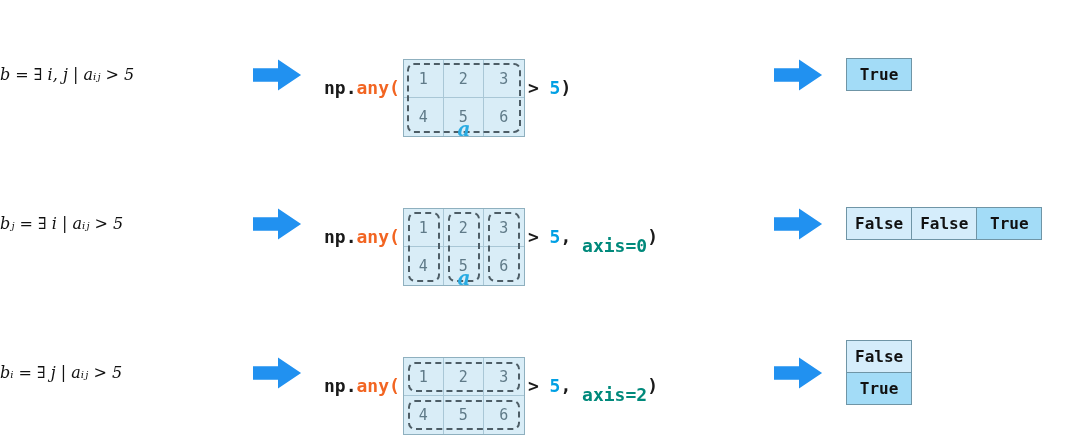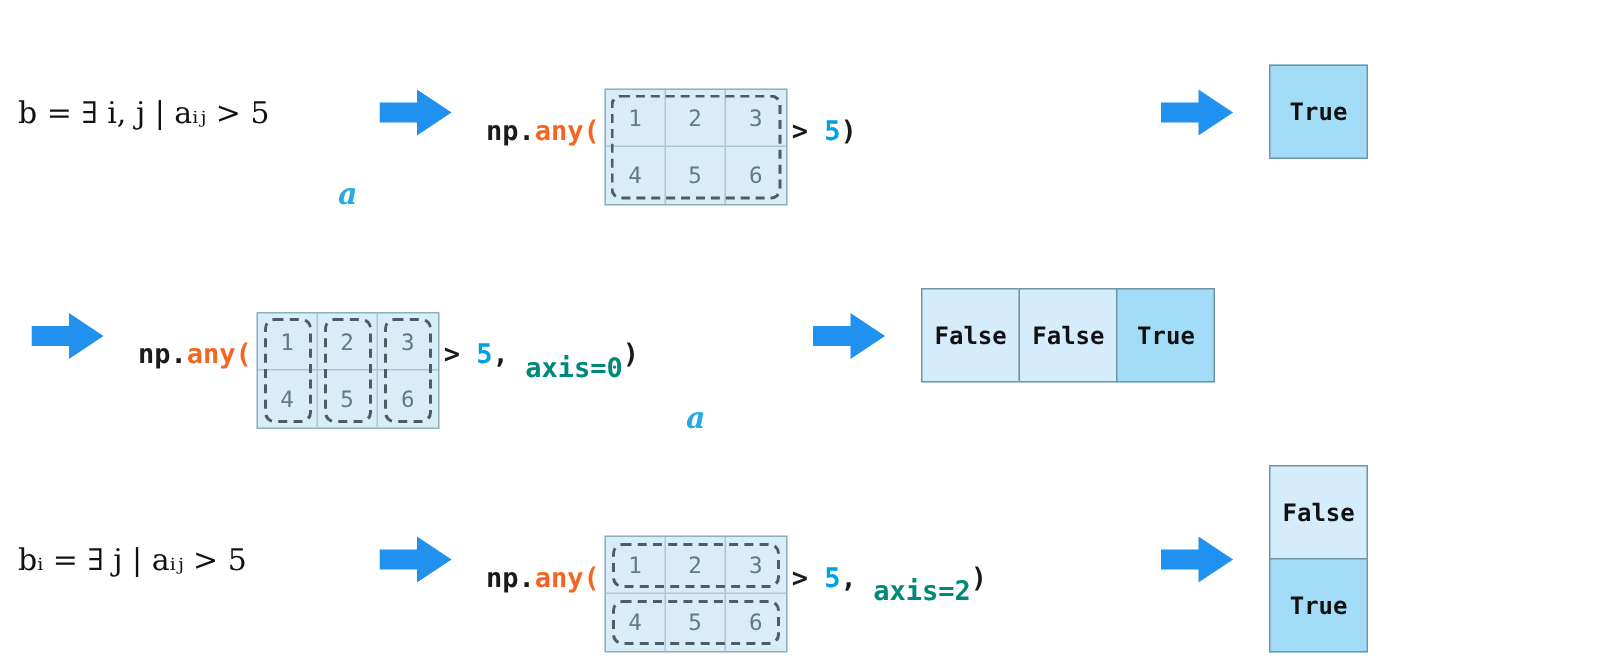--- a/index.html
+++ b/index.html
@@ -19,23 +19,23 @@
     --cell_num:#5f7a88;
   }
   *{box-sizing:border-box;}
   body{
     width:1080px;height:448px;margin:0;background:#ffffff;
     font-family:"DejaVu Sans","Liberation Sans",sans-serif;overflow:hidden;
   }
   .page{width:1080px;height:448px;display:flex;flex-direction:column;}
   .row{display:flex;align-items:center;height:149px;}
   .col-formula{
-    width:232px;padding-left:12px;
+    width:232px;padding-left:0;
     font-family:"DejaVu Serif","Liberation Serif",serif;
-    font-size:20px;color:#111;white-space:nowrap;
+    font-style:italic;font-size:16px;color:#111;white-space:nowrap;
   }
   .col-arrow{width:92px;display:flex;justify-content:center;align-items:center;}
   .col-arrow2{width:82px;display:flex;justify-content:center;align-items:center;}
   .arrow-svg{width:50px;height:38px;}
   .arrow-svg polygon{fill:var(--arrow_blue);}
   .col-code{
     width:434px;display:flex;align-items:center;padding-top:26px;
     font-family:"DejaVu Sans Mono","Liberation Mono",monospace;
     font-size:18px;font-weight:bold;color:var(--code_black);
   }
@@ -65,21 +65,21 @@
   .sel{position:absolute;border:2px dashed var(--dash_color);border-radius:7px;pointer-events:none;}
   .sel-all{top:3px;left:3px;right:3px;bottom:3px;}
   .sel-col{top:3px;bottom:3px;width:32px;}
   .sel-col.c0{left:4px;} .sel-col.c1{left:44px;} .sel-col.c2{left:84px;}
   .sel-row{left:4px;right:4px;height:30px;}
   .sel-row.r0{top:4px;} .sel-row.r1{top:42px;}
   .col-result{flex:1;display:flex;align-items:center;padding-left:6px;}
   .result-h{display:flex;flex-direction:row;}
   .result-v{display:flex;flex-direction:column;}
   .rbox{
-    min-width:66px;height:63px;padding:11px 8px;
+    min-width:66px;height:33px;padding:11px 8px;
     display:flex;align-items:center;justify-content:center;
     background:var(--false_fill);border:1px solid var(--box_border);
     font-family:"DejaVu Sans Mono","Liberation Mono",monospace;
     font-size:16px;font-weight:bold;color:#111;
   }
   .rbox.truthy{background:var(--true_fill);}
   .result-h .rbox + .rbox{margin-left:-1px;}
   .result-v .rbox + .rbox{margin-top:-1px;}
 </style>
 </head>
@@ -119,20 +119,21 @@
         </svg>
     </div>
     <div class="col-result">
       <div class="result-h">
         <div class="rbox truthy">True</div>
       </div>
     </div>
   </div>
 
   <div class="row">
+    <div class="col-formula">bⱼ = ∃ i | aᵢⱼ &gt; 5</div>
     <div class="col-arrow">
       <svg class="arrow-svg" viewBox="0 0 52 38">
           <polygon points="0,12 26,12 26,3 50,19 26,35 26,26 0,26"></polygon>
         </svg>
     </div>
     <div class="col-code">
       <span>np.</span>
         <span class="c-fn">any(</span>
       <span class="matrix-wrap">
         <span class="matrix-label">a</span>

